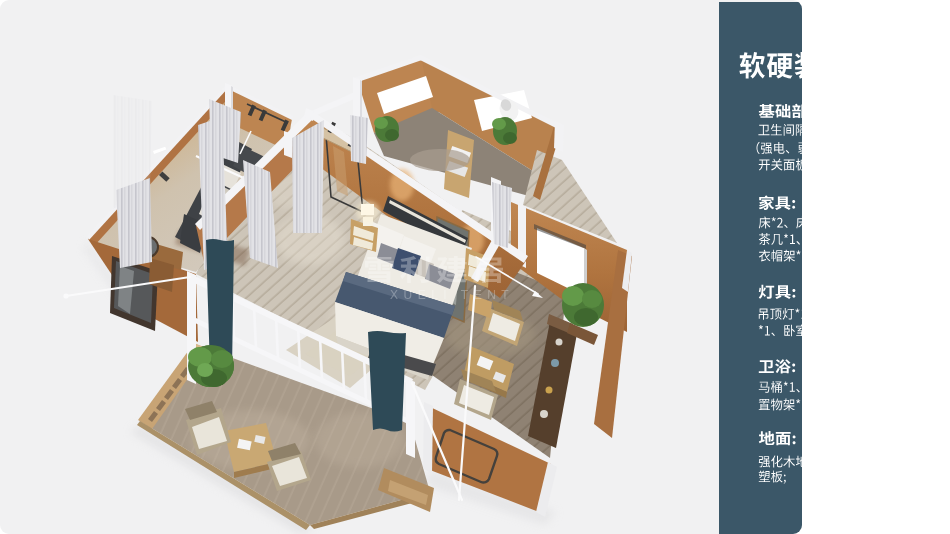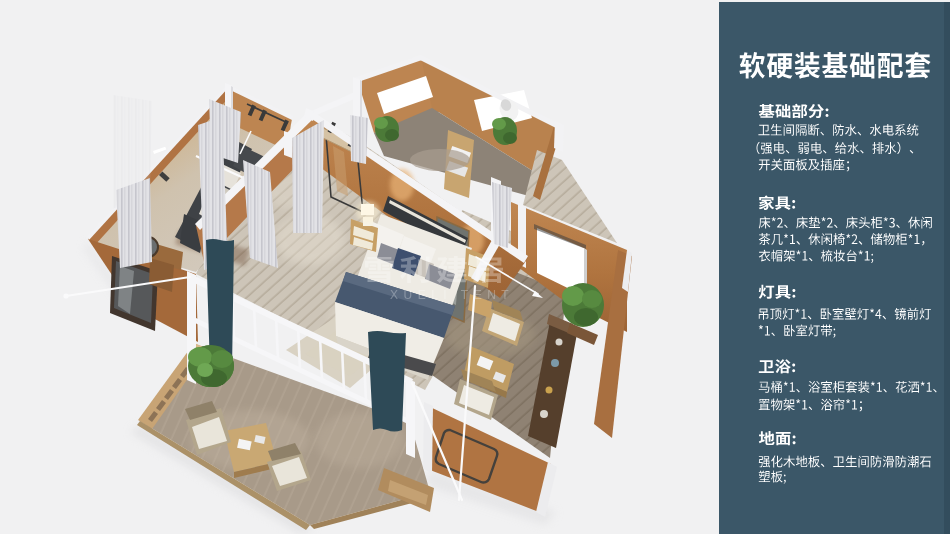--- a/index.html
+++ b/index.html
@@ -1,15 +1,15 @@
 <!DOCTYPE html>
 <html><head><meta charset="utf-8">
 <style>
 html,body{margin:0;padding:0;background:#fff;font-family:"Liberation Sans", sans-serif;}
-#page{position:relative;width:950px;height:534px;overflow:hidden;}
+#page{position:relative;width:802px;height:534px;overflow:hidden;border-radius:9px;}
 </style></head>
 <body>
 <div id="page"><svg xmlns="http://www.w3.org/2000/svg" width="950" height="534" viewBox="0 0 950 534">
 
 <defs>
 <filter id="soft" x="-40%" y="-40%" width="180%" height="180%">
           <feGaussianBlur stdDeviation="4"></feGaussianBlur>
         </filter>
 <filter id="soft2" x="-40%" y="-40%" width="180%" height="180%">
           <feGaussianBlur stdDeviation="2"></feGaussianBlur>

